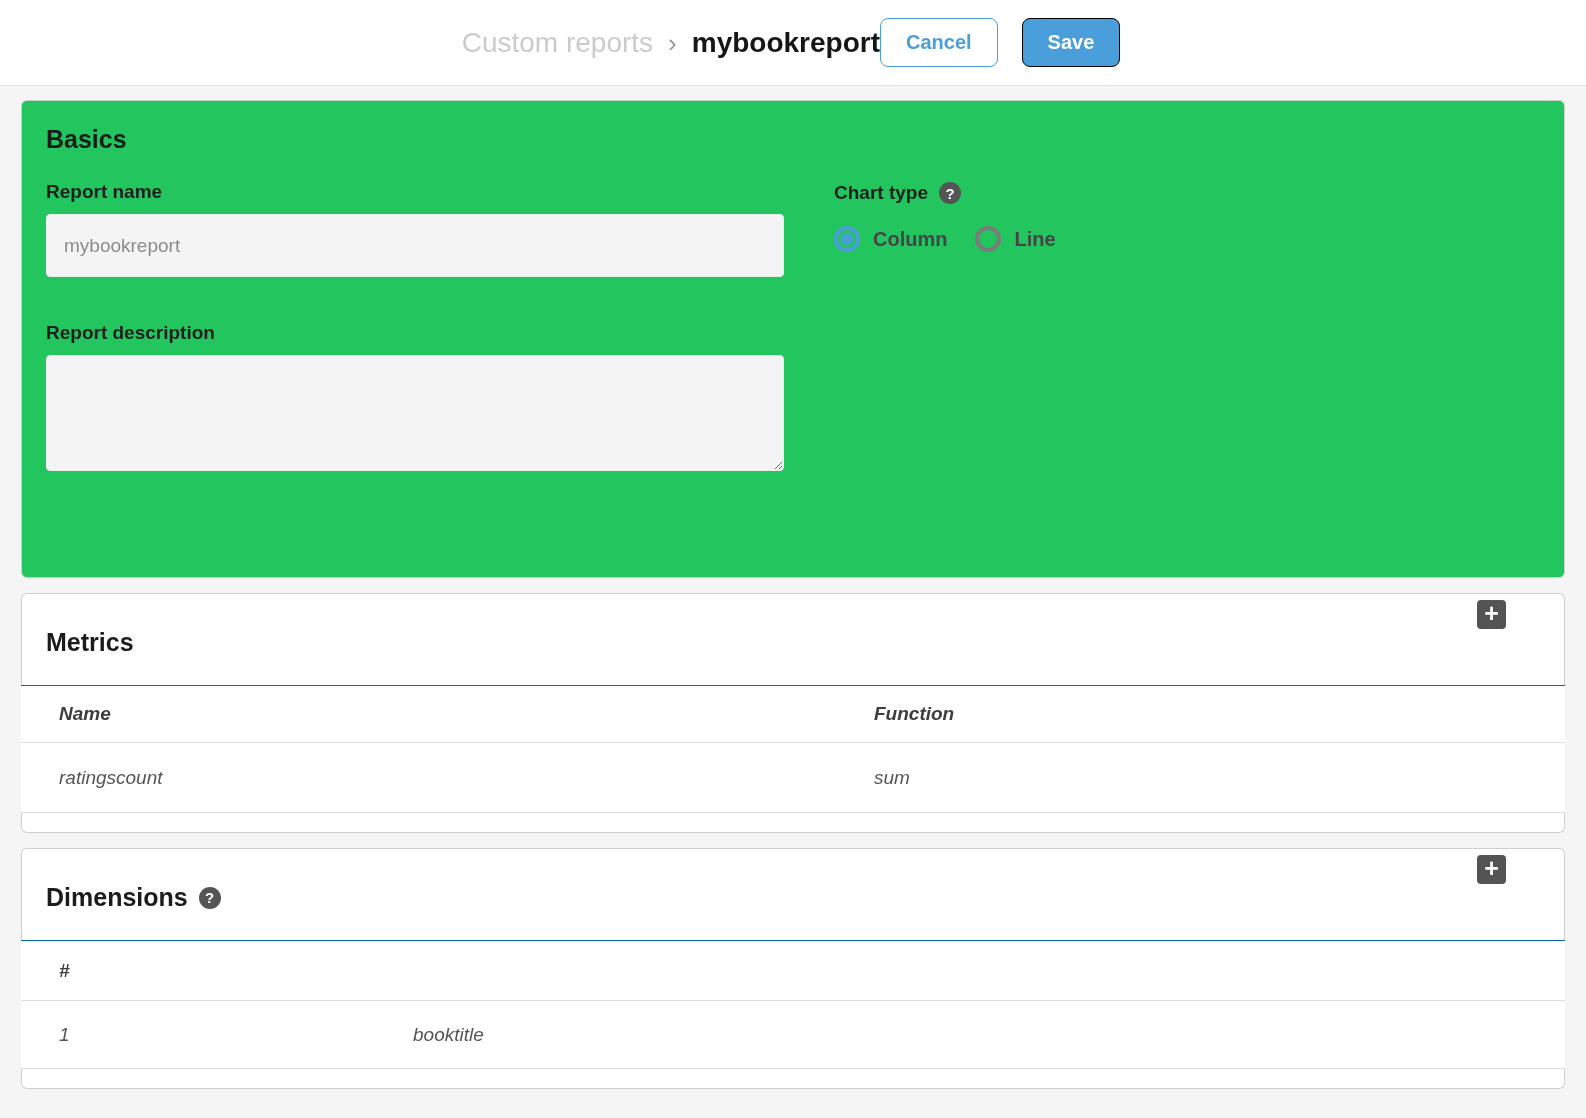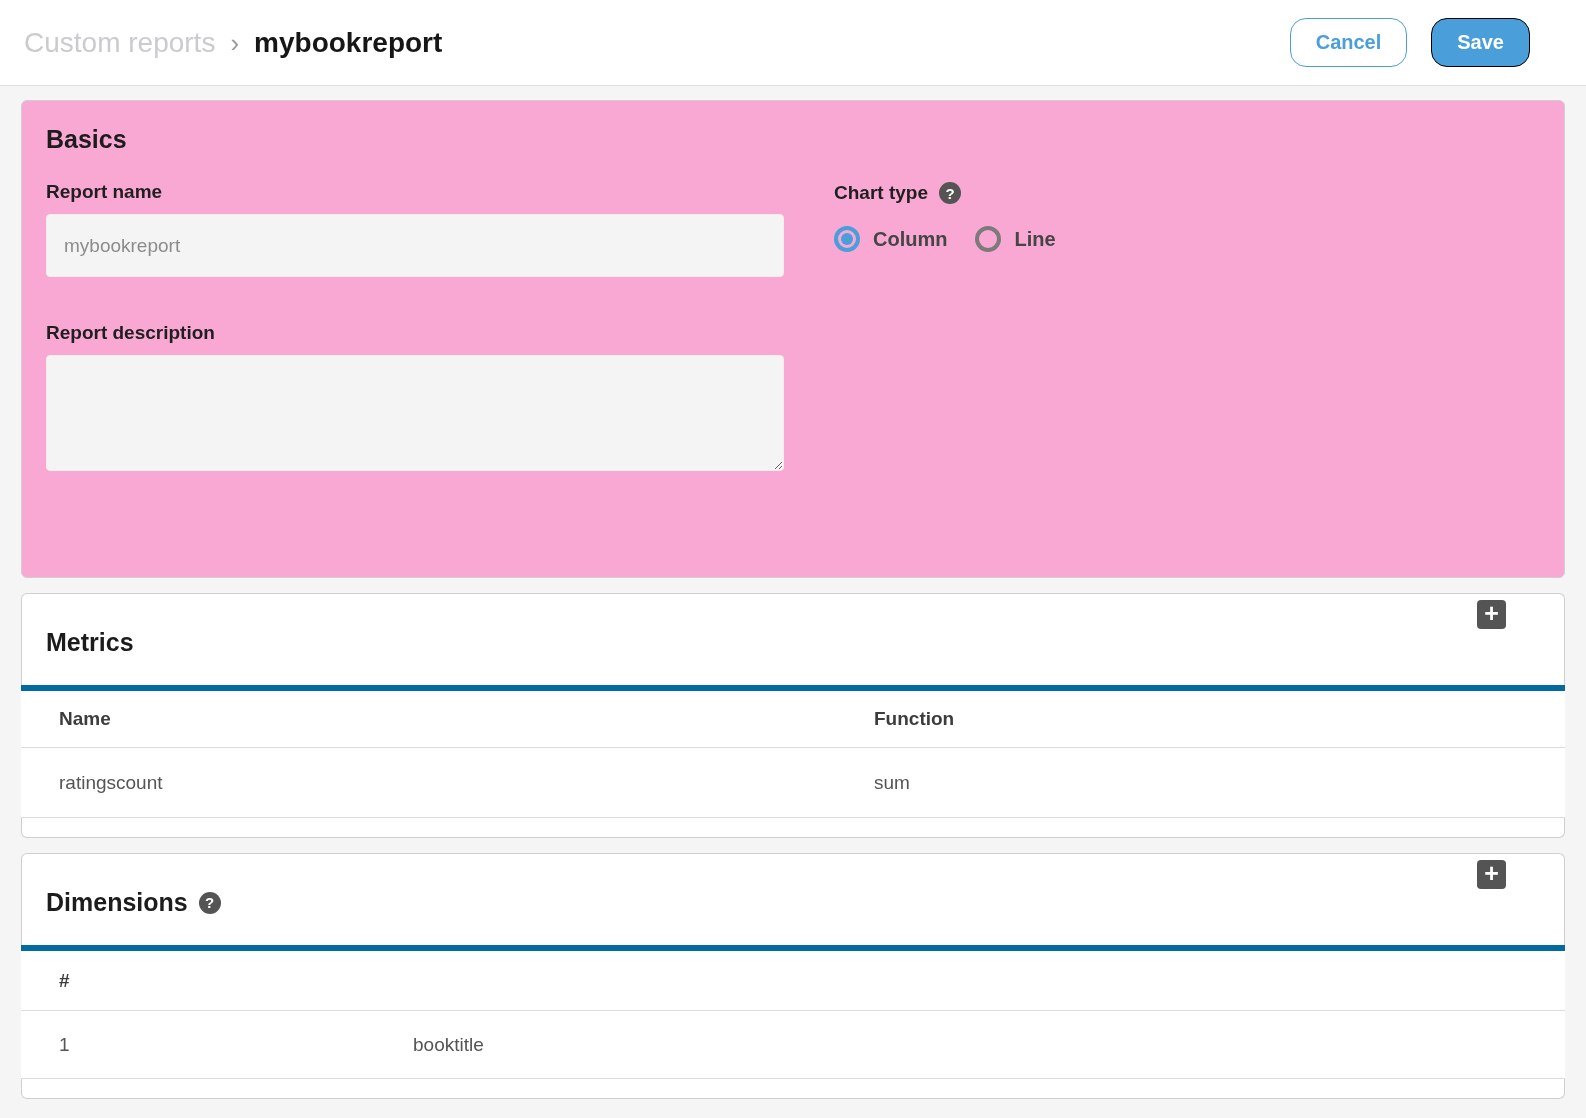--- a/index.html
+++ b/index.html
@@ -6,40 +6,40 @@
   html,body { width:1586px; height:1118px; }
   body {
     background:#f5f5f5;
     font-family:"Liberation Sans", sans-serif;
     color:#1f1f1f;
     overflow:hidden;
   }
   
   .topbar {
     height:86px; background:#ffffff; border-bottom:1px solid #e0e0e0;
-    display:flex; align-items:center; justify-content:space-between;
-    padding:0 56px 0 24px;
+    display:flex; align-items:center; justify-content:center;
+    padding:0 28px 0 24px;
   }
   .breadcrumb { display:flex; align-items:baseline; font-size:28px; }
   .crumb-parent { color:#c9cbcd; }
   .crumb-sep { color:#9a9a9a; margin:0 15px; font-size:26px; }
   .crumb-current { color:#161616; font-weight:700; }
   .header-actions { display:flex; align-items:center; gap:24px; }
   .btn {
-    height:49px; border-radius:16px; font-size:20px; font-weight:700;
+    height:49px; border-radius:8px; font-size:20px; font-weight:700;
     padding:0 25px; cursor:pointer;
     font-family:"Liberation Sans", sans-serif;
   }
   .btn-outline { background:#ffffff; color:#4a9eda; border:1px solid #4a9eda; }
   .btn-primary { background:#4a9eda; color:#ffffff; border:1px solid #000000; }
 
   
   .page { padding:14px 21px; }
   .card {
-    background:#f9a8d4; border:1px solid #cfcfcf; border-radius:6px;
+    background:#22c55e; border:1px solid #cfcfcf; border-radius:6px;
   }
   h2.card-title { font-size:25px; font-weight:700; color:#1c1c1c; }
 
   
   .basics-card { height:478px; padding:24px; margin-bottom:15px; }
   .basics-grid { display:flex; margin-top:27px; }
   .left-col { width:738px; flex:none; }
   .right-col { margin-left:50px; padding-top:1px; }
   .field-label { display:block; font-size:19px; font-weight:700; color:#1f1f1f; margin-bottom:11px; }
   .text-input, .text-area {
@@ -76,21 +76,21 @@
     padding:6px 24px 0;
   }
   .card-top .title-wrap { display:flex; align-items:center; gap:11px; }
   .plus-btn {
     width:29px; height:29px; border:none; border-radius:4px; background:#545454;
     color:#ffffff; font-size:25px; font-weight:700; line-height:1;
     display:flex; align-items:center; justify-content:center;
     margin-right:34px; cursor:pointer; padding:0 0 3px 0;
     font-family:"Liberation Sans", sans-serif;
   }
-  .tbl { background:#ffffff; border-top:6px solid #0369a1; }
+  .tbl { background:#ffffff; border-top:1px solid #0369a1;font-style:italic; }
   .tbl-row {
     display:grid; align-items:center; padding:0 38px;
     border-bottom:1px solid #dcdcdc;
   }
   .metrics-cols { grid-template-columns:815px 1fr; }
   .dims-cols { grid-template-columns:354px 1fr; }
   .tbl-head { height:57px; font-size:19px; font-weight:700; color:#3d3d3d; }
   .tbl-data { height:70px; font-size:19px; color:#555555; }
   .dims .tbl-head { height:60px; }
   .dims .tbl-data { height:68px; }

